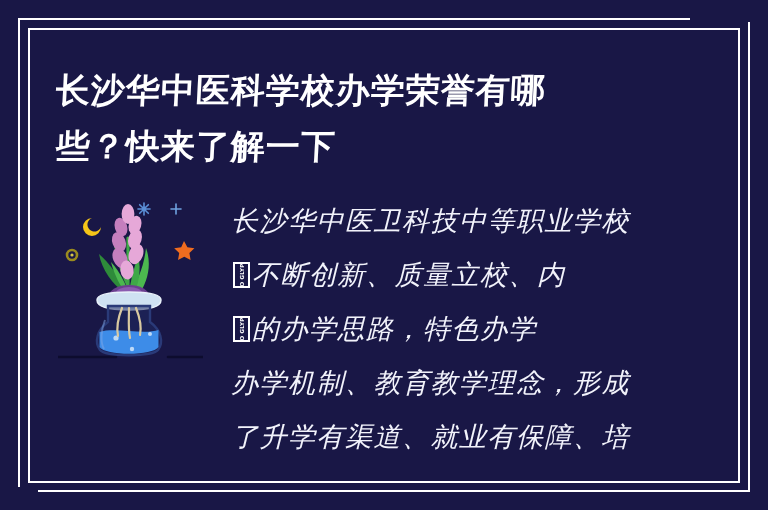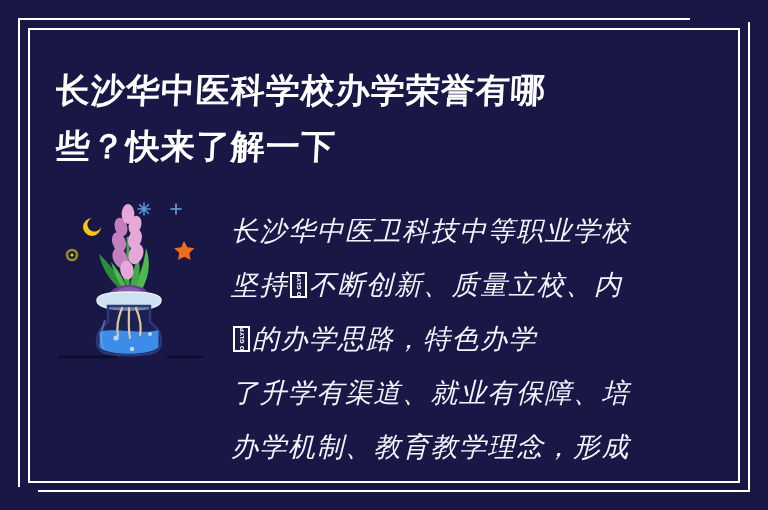--- a/index.html
+++ b/index.html
@@ -72,21 +72,21 @@
     top: 196px;
     width: 145px;
     height: 175px;
   }
   .illustration svg { display: block; }
 
   
   .body-block {
     position: absolute;
     left: 231px;
-    top: 204px;
+    top: 194px;
     width: 432px;
   }
   .body-line {
     color: #f2f3fb;
     font-size: 27px;
     line-height: 54px;
     white-space: nowrap;
     letter-spacing: 1.5px;
     font-family: "DejaVu Sans", "Liberation Sans", sans-serif;
     font-style: italic;
@@ -217,30 +217,30 @@
     </svg>
   </div>
 
   <div class="body-block">
 
     <div class="body-line">
       <span class="seg">长沙华中医卫科技中等职业学校</span>
     </div>
 
     <div class="body-line">
-      <span class="seg">坚持</span><span class="tofu"><span>NO GLYPH</span></span><span class="seg">不断创新、质量立校、内</span>
+      <span class="tofu"><span>NO GLYPH</span></span><span class="seg">不断创新、质量立校、内</span>
     </div>
 
     <div class="body-line">
       <span class="tofu"><span>NO GLYPH</span></span><span class="seg">的办学思路，特色办学</span>
     </div>
 
     <div class="body-line">
+      <span class="seg">办学机制、教育教学理念，形成</span>
+    </div>
+
+    <div class="body-line">
       <span class="seg">了升学有渠道、就业有保障、培</span>
     </div>
 
-    <div class="body-line">
-      <span class="seg">办学机制、教育教学理念，形成</span>
-    </div>
-
   </div>
 
 </div>
 
 </body></html>

